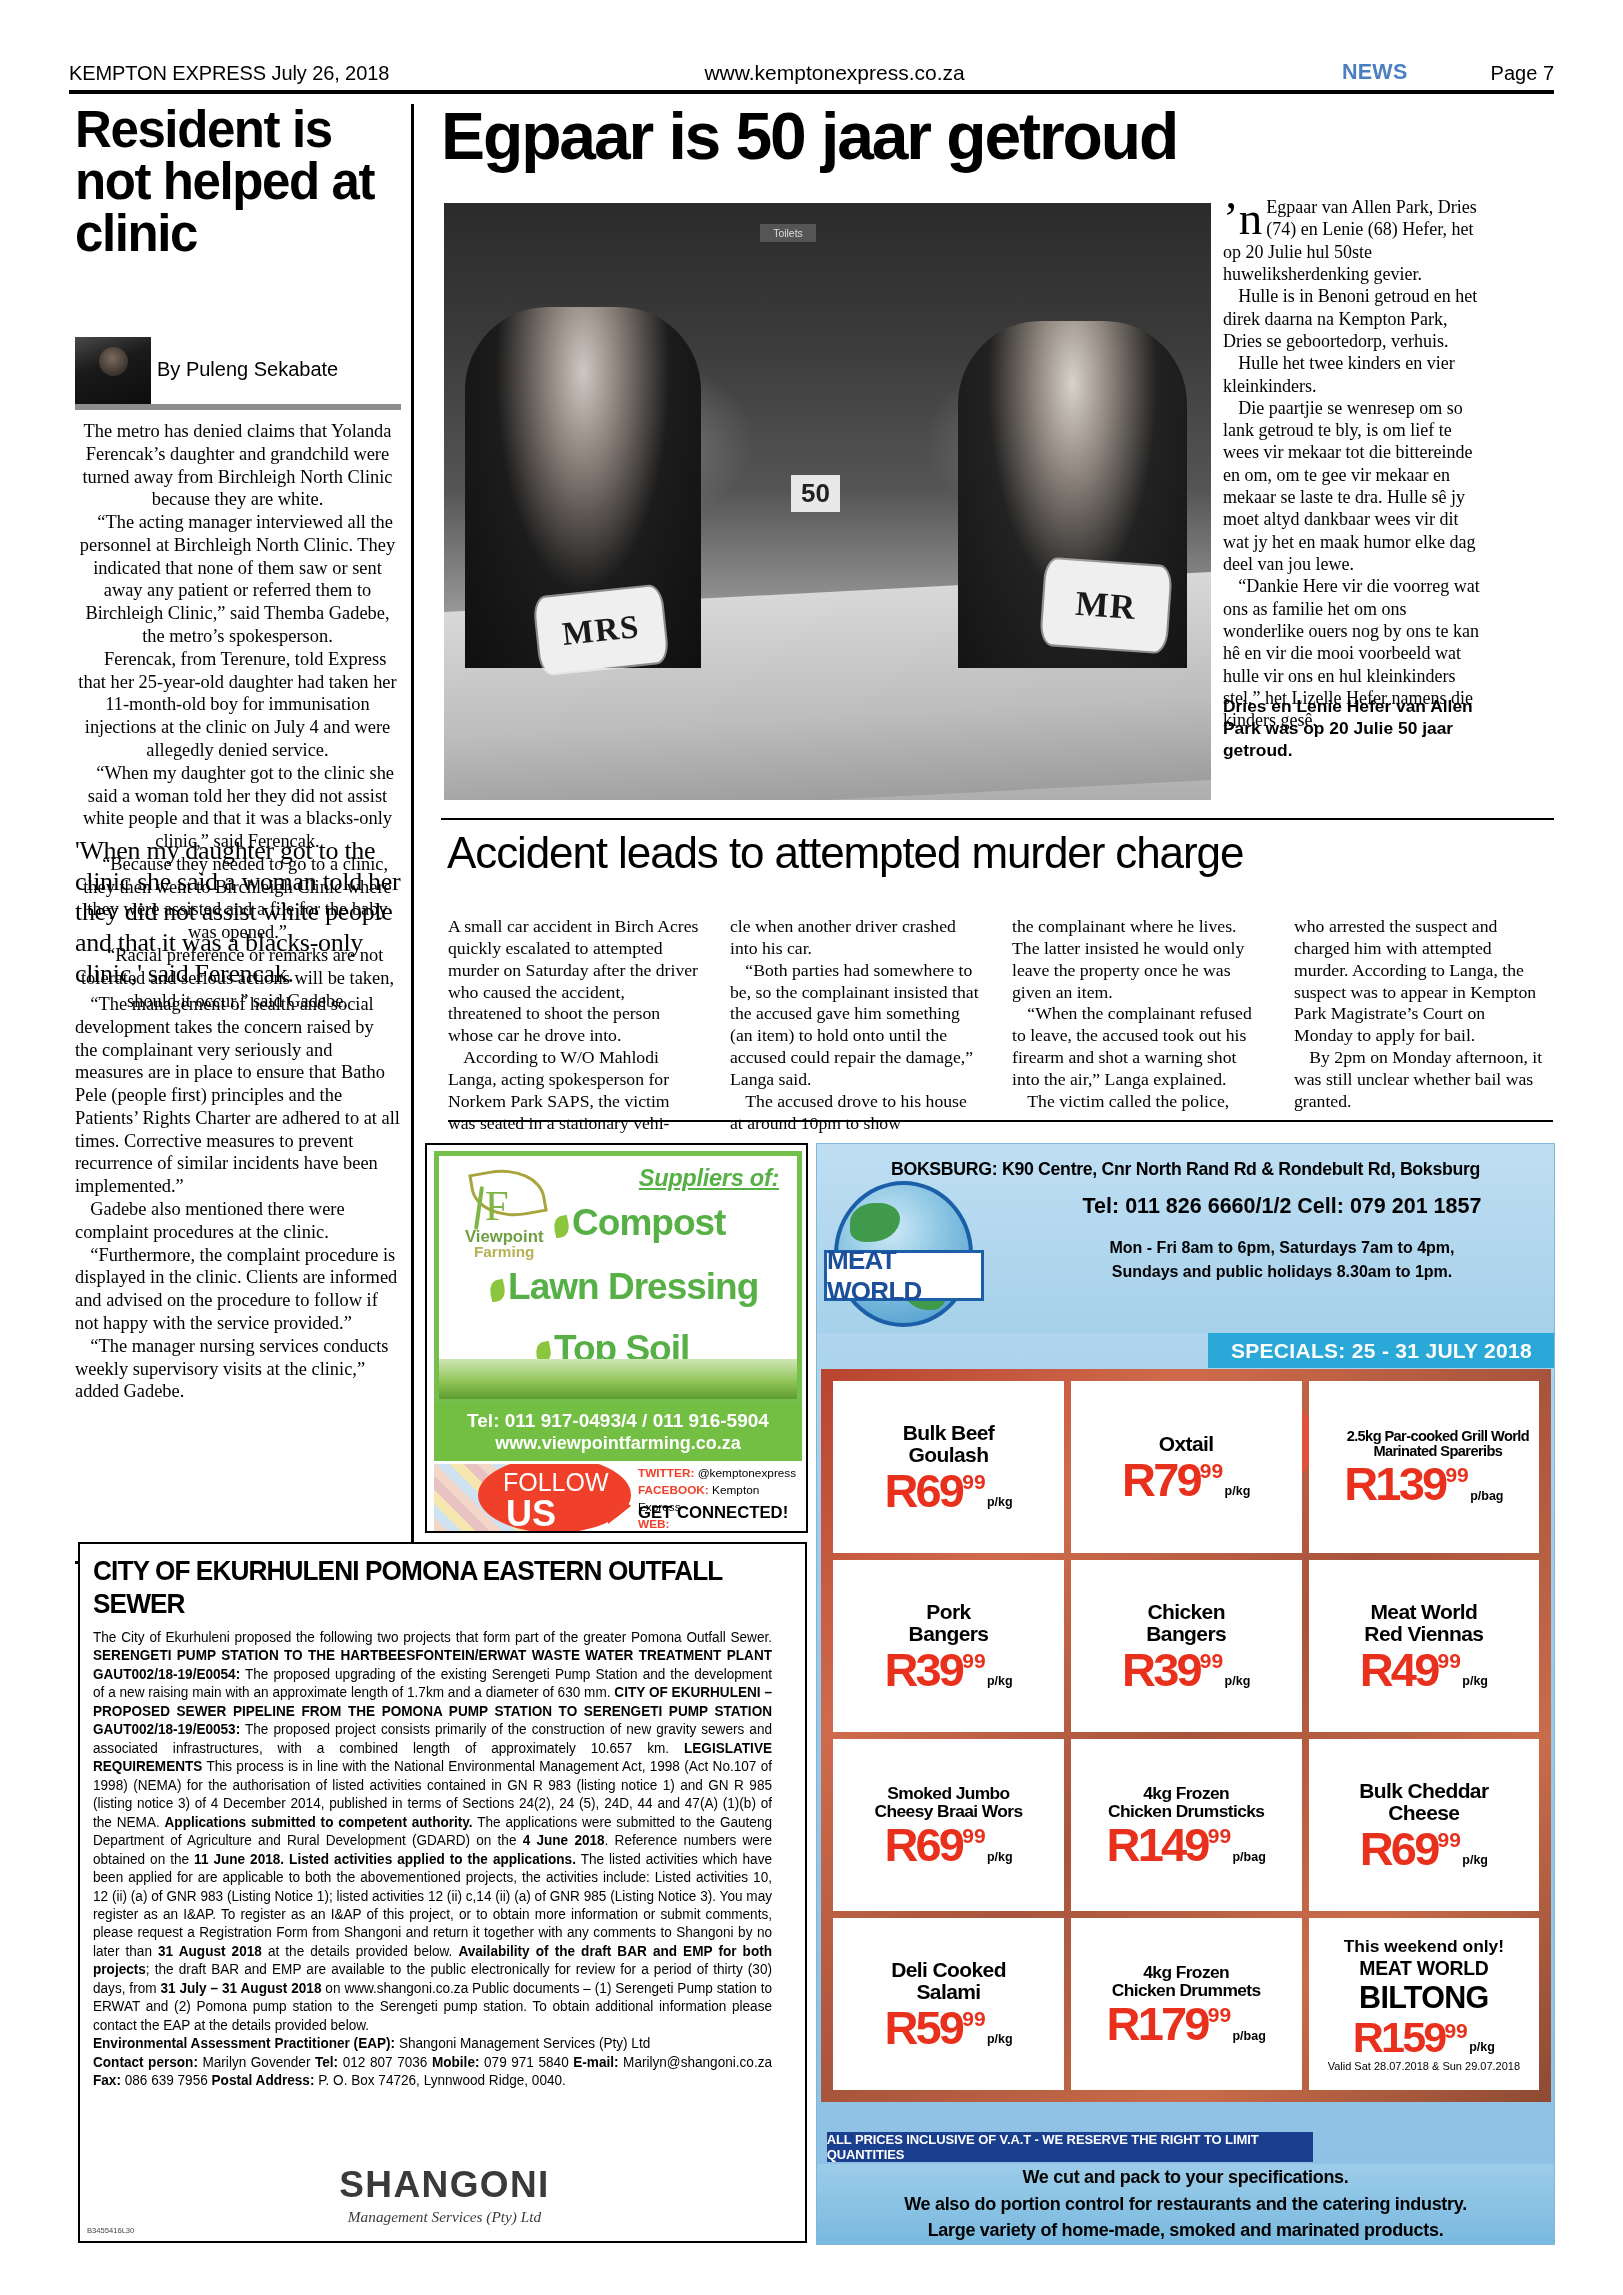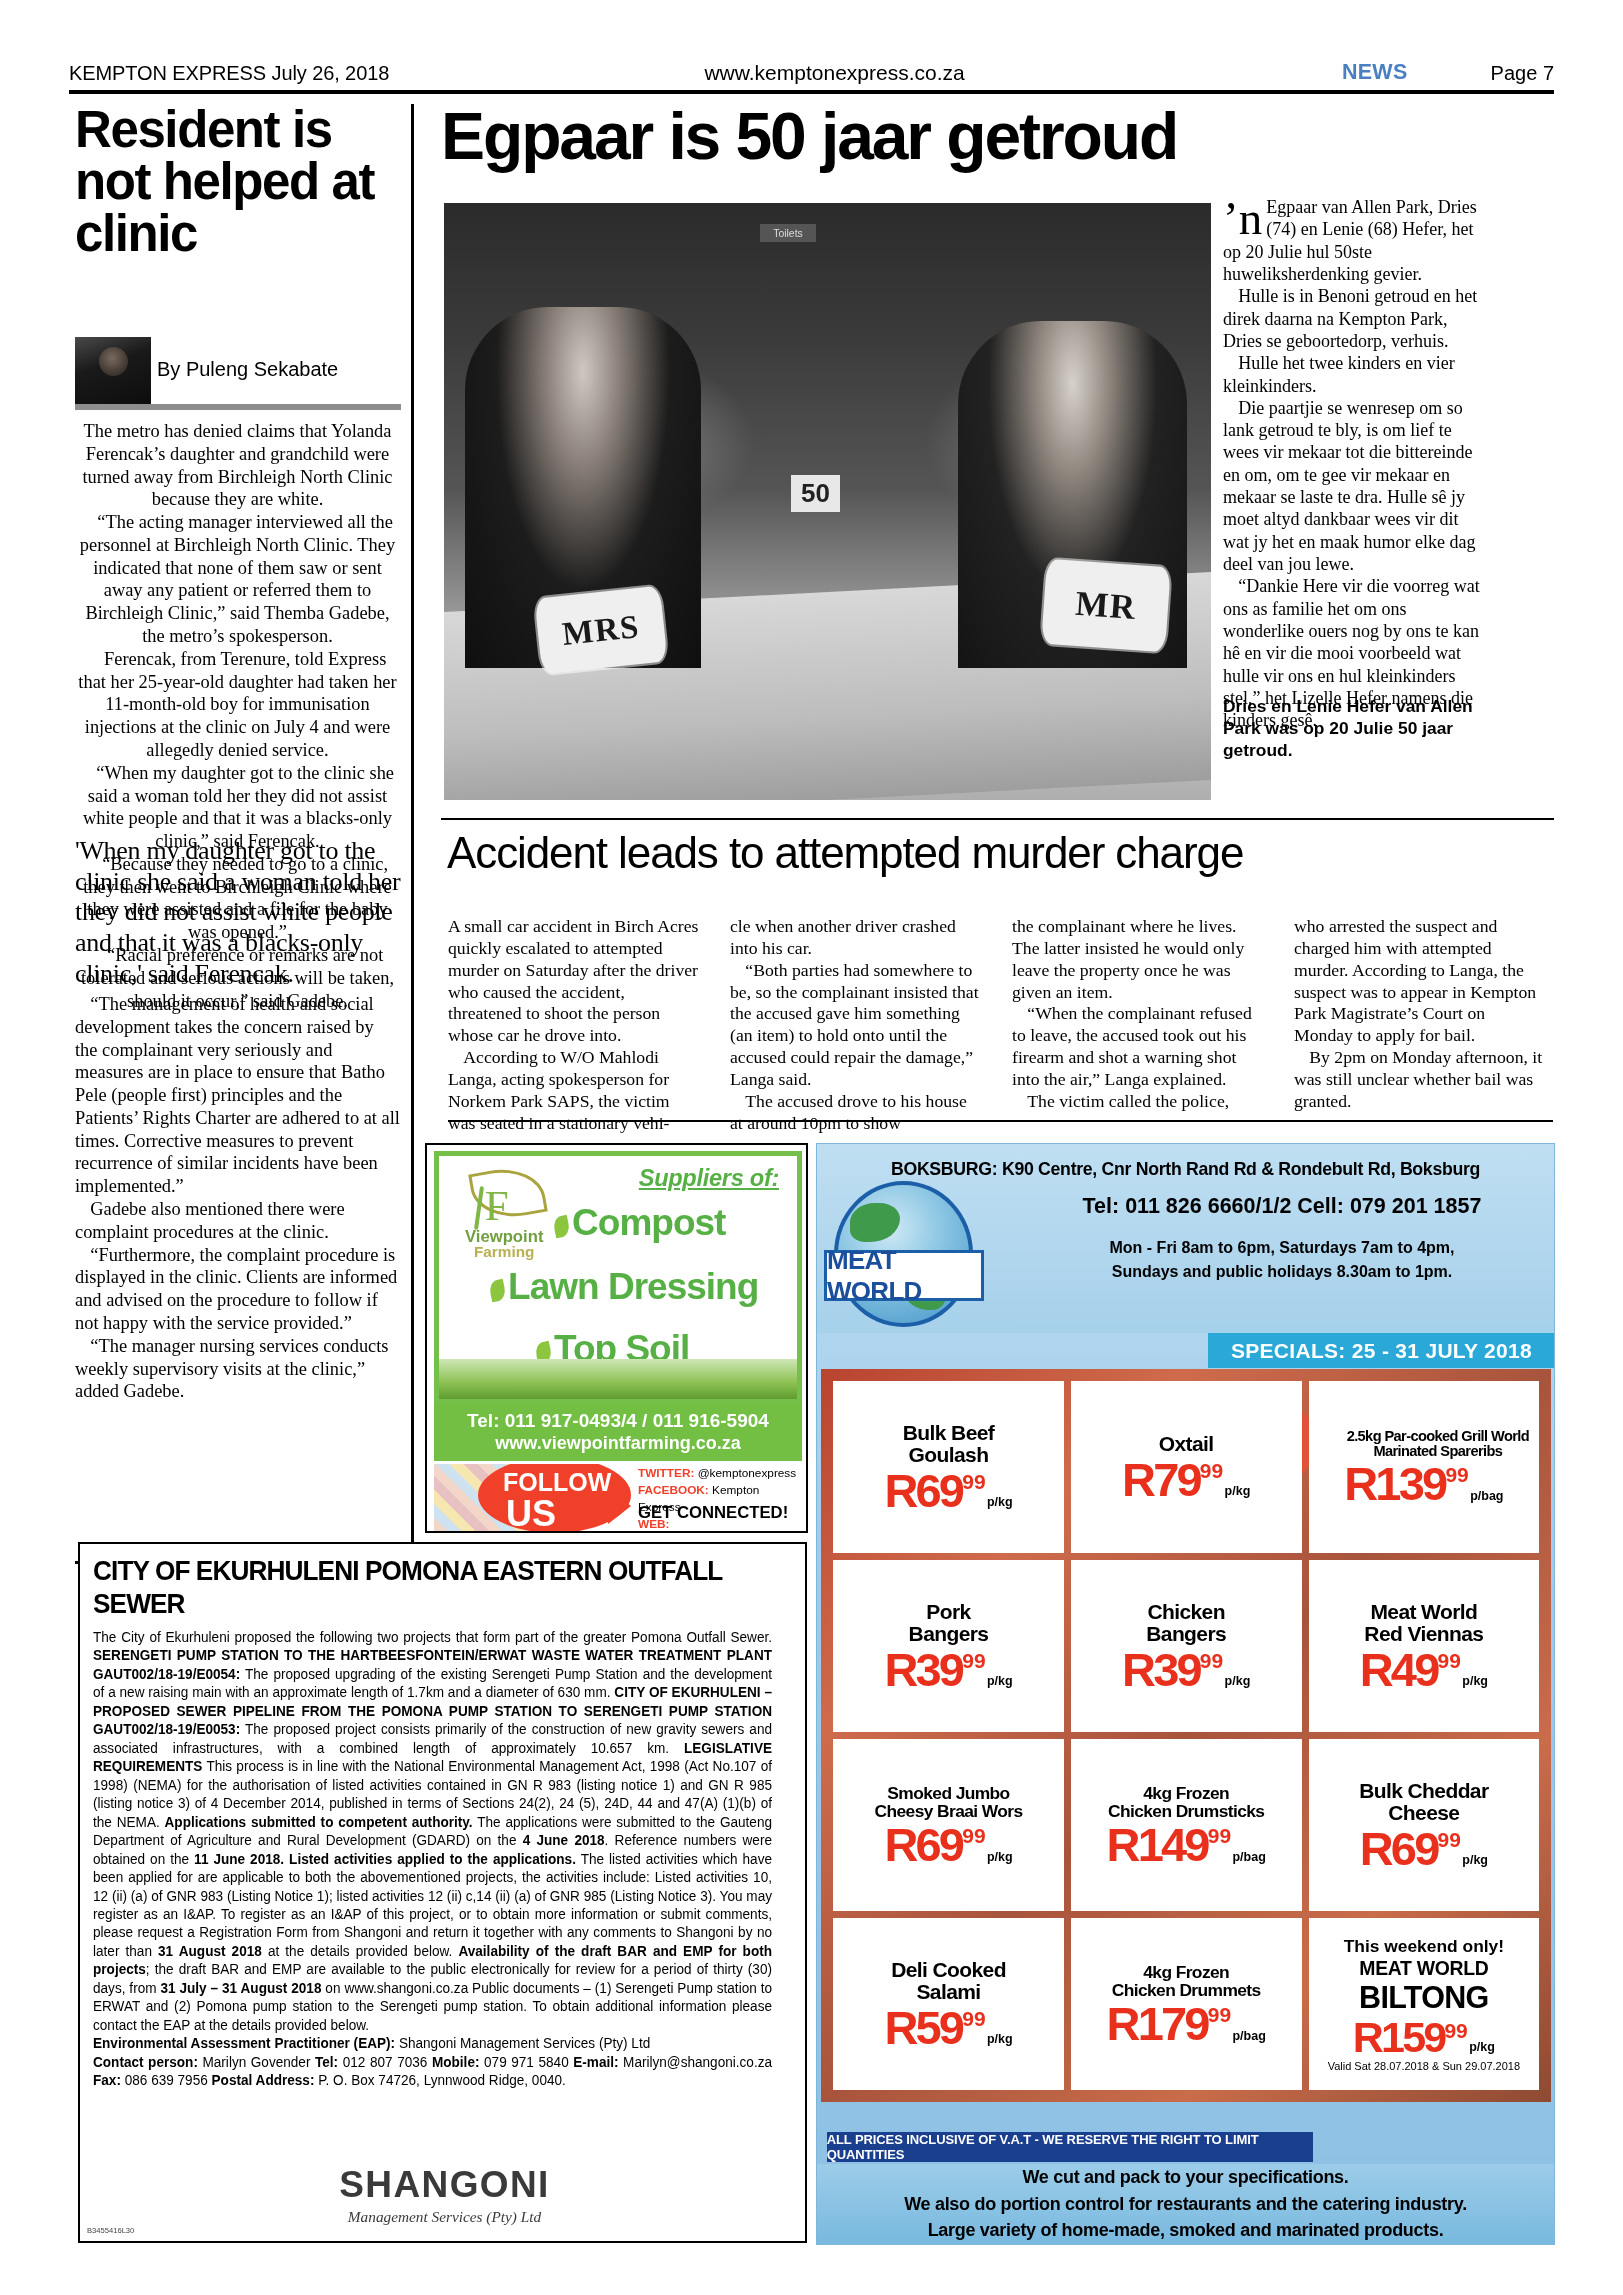--- a/index.html
+++ b/index.html
@@ -177,21 +177,21 @@
     color:#fff; font-family:"Liberation Sans",sans-serif; font-weight:700;
     display:flex; flex-direction:column; align-items:center; justify-content:center; gap:1.4px;
   }
   .vp-tel div:first-child { font-size:19px; }
   .vp-tel div:last-child { font-size:18px; }
   .vp-follow { position:absolute; left:7px; top:319px; width:368px; height:67px; overflow:hidden; }
   .vp-f-pattern { position:absolute; left:0; top:0; width:104px; height:67px; background:
      repeating-linear-gradient(45deg,#f2d7c8 0 9.7px,#cfe2ef 9.7px 19.4px,#f6e7b0 19.4px 29px,#e8c2c2 29px 39px); }
   .vp-f-circle { position:absolute; left:44px; top:-7px; width:153px; height:76px; background:#f0402a; border-radius:50%; }
   .vp-f-arrow { position:absolute; left:174px; top:23.6px; width:0;height:0; border-top:18px solid transparent; border-bottom:18px solid transparent; border-left:23.6px solid #f0402a; }
-  .vp-f-follow { position:absolute; left:69px; top:4.2px; color:#fff; font-family:"Liberation Sans",sans-serif; font-weight:700; font-size:25px; }
+  .vp-f-follow { position:absolute; left:69px; top:4.2px; color:#fff; font-family:"Liberation Sans",sans-serif; font-weight:400; font-size:25px; }
   .vp-f-us { position:absolute; left:72px; top:29px; color:#fff; font-family:"Liberation Sans",sans-serif; font-weight:700; font-size:36px; }
   .vp-f-lines { position:absolute; left:204px; top:1.4px; width:167px; font-family:"Liberation Sans",sans-serif; font-size:11.8px; line-height:1.42; }
   .vp-f-lines b { color:#f0402a; }
   .vp-f-get { position:absolute; left:204px; top:39px; font-family:"Liberation Sans",sans-serif; font-weight:700; font-size:16.7px; }
 
   
   .ek-ad {
     position: absolute; left: 78px; top: 1542px; width: 729px; height: 701px;
     border: 2.1px solid #000; background:#fff; overflow:hidden;
   }

